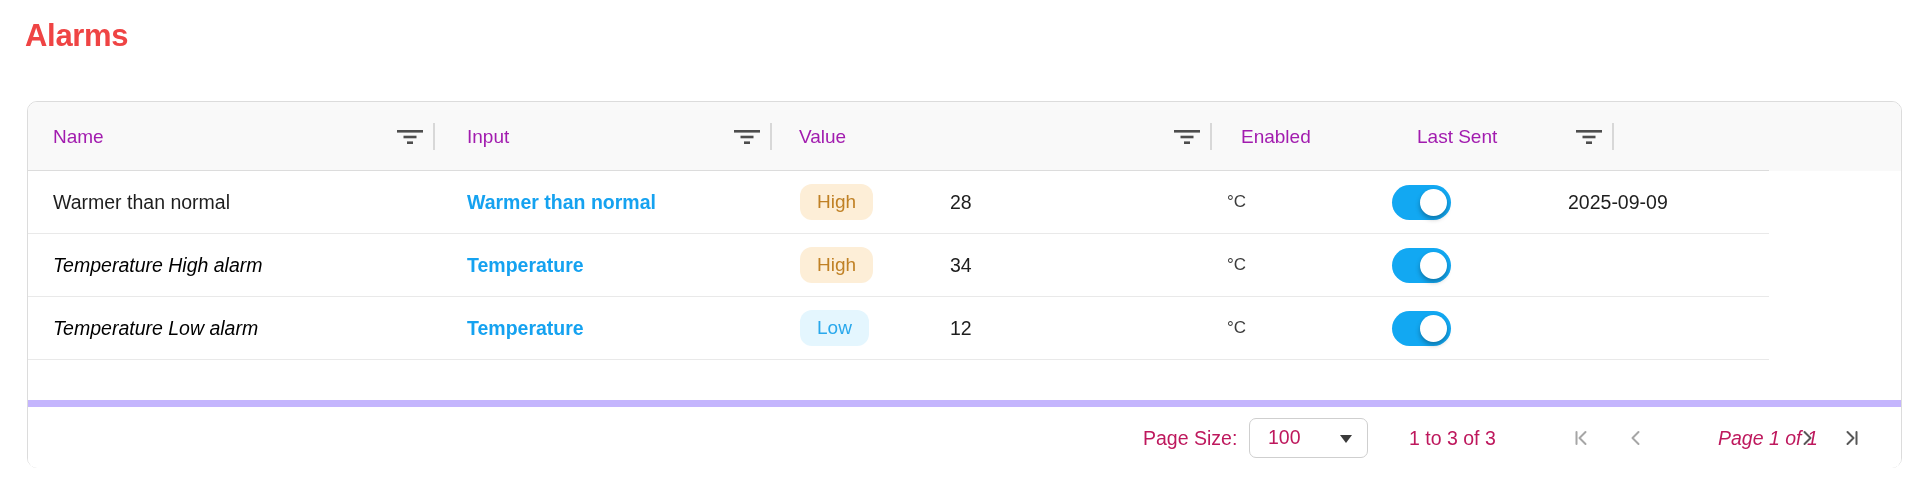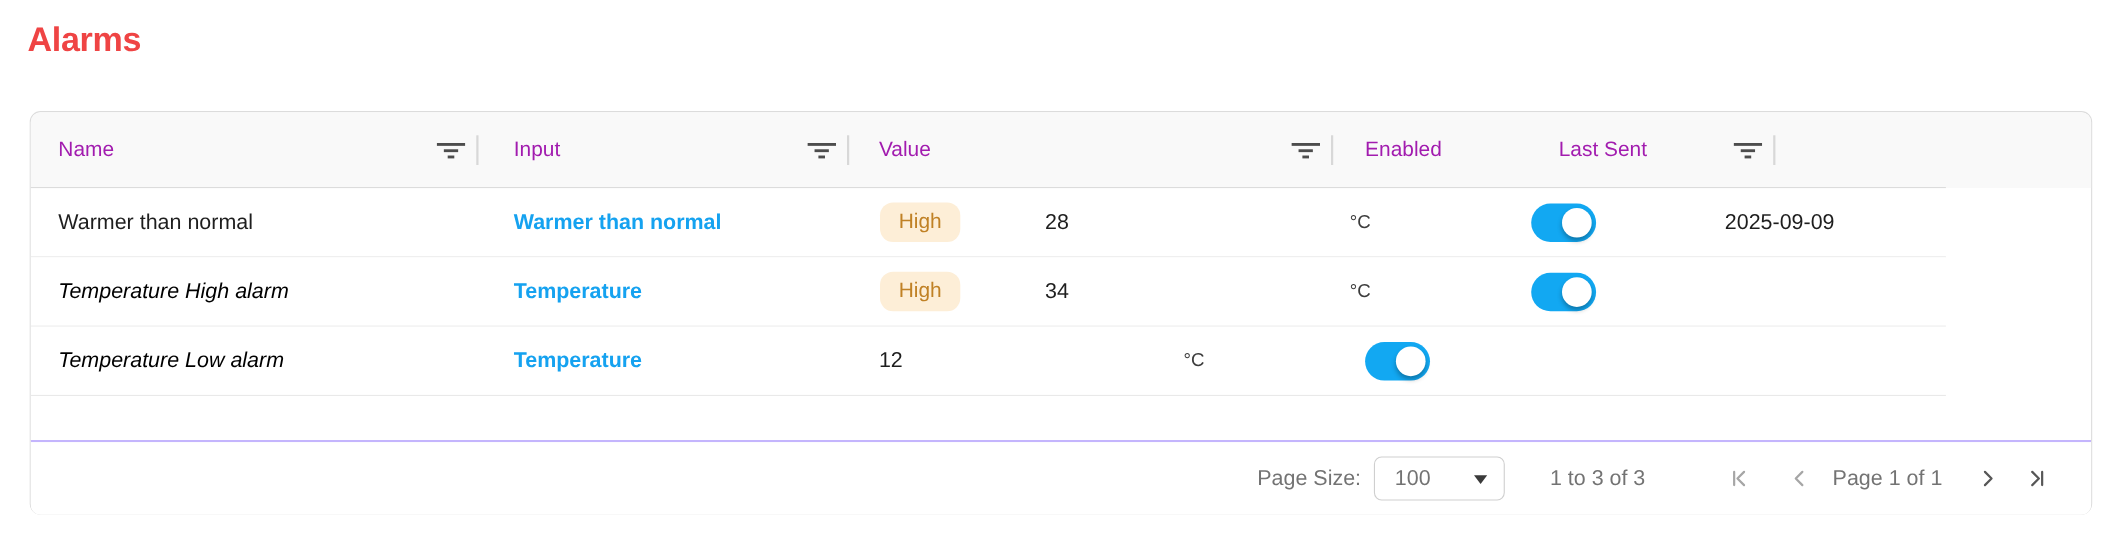--- a/index.html
+++ b/index.html
@@ -65,37 +65,37 @@
             background:#c9c9c9; cursor:pointer; }
   .toggle[data-on="true"] { background:#12a8f2; }
   .toggle .knob { position:absolute; top:4px; left:4px; width:27px; height:27px;
                   border-radius:50%; background:#ffffff;
                   box-shadow:0 3px 5px rgba(0,0,0,0.30); }
   .toggle[data-on="true"] .knob { left:auto; right:4px; }
 
   .filler { width:1741px; height:40px; background:#ffffff; }
 
   
-  .tfoot { position:relative; height:68px; border-top:2px solid #c4b5fd;
+  .tfoot { position:relative; height:68px; border-top:7px solid #c4b5fd;
            border-radius:0 0 9px 9px; background:#ffffff;
-           font-size:19.5px; color:#737373; }
+           font-size:19.5px; color:#be185d; }
   .f-item { position:absolute; top:50%; transform:translateY(-50%); white-space:nowrap; }
   .f-pagesize-label { left:1115px; }
   .f-select {
     left:1221px; width:119px; height:40px; border:1.5px solid #cfcfcf;
     border-radius:7px; background:#ffffff; display:flex; align-items:center;
     padding-left:18px; cursor:pointer;
   }
   .f-select .caret {
     position:absolute; right:15px; top:50%; transform:translateY(-38%);
     width:0; height:0; border-left:6.5px solid transparent;
     border-right:6.5px solid transparent; border-top:8px solid #3a3a3a;
   }
   .f-range { left:1381px; }
-  .f-page  { left:1638px; }
+  .f-page  { left:1690px;font-style:italic; }
   .pg-btn { width:22px; height:22px; display:flex; align-items:center;
             justify-content:center; cursor:pointer; }
   .pg-first { left:1543px; }
   .pg-prev  { left:1597px; }
   .pg-next  { left:1768px; }
   .pg-last  { left:1812px; }
 </style>
 </head>
 <body>
 
@@ -205,20 +205,23 @@
     </div>
   </div>
 
   <div class="trow">
     <div class="tcell c-name">
       <span class="name-text" data-variant="muted">Temperature Low alarm</span>
     </div>
     <div class="tcell c-input">
       <span class="input-link">Temperature</span>
     </div>
+    <div class="tcell c-type">
+      <span class="badge" data-severity="low">Low</span>
+    </div>
     <div class="tcell c-value">
       <span>12</span>
       <span class="unit">°C</span>
     </div>
     <div class="tcell c-enab">
       <span class="toggle" data-on="true">
           <span class="knob"></span>
         </span>
     </div>
     <div class="tcell c-last">

